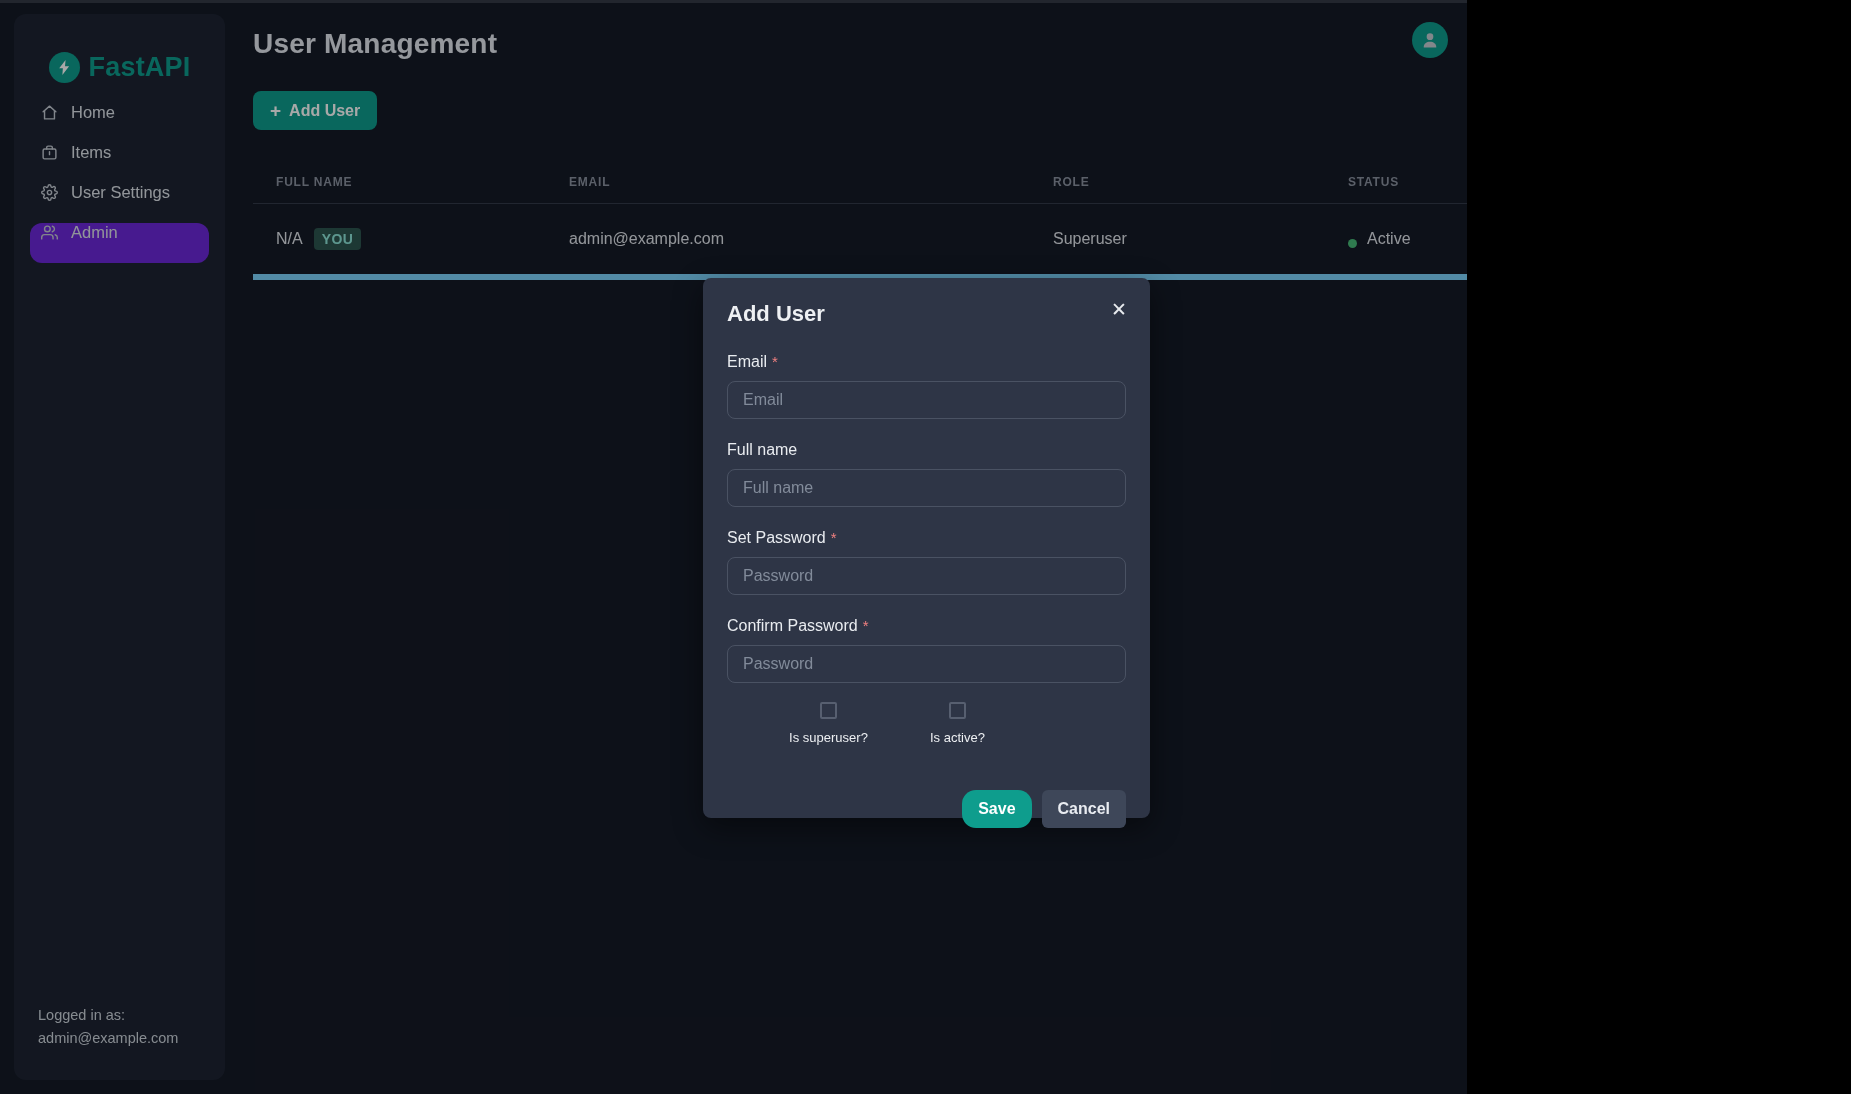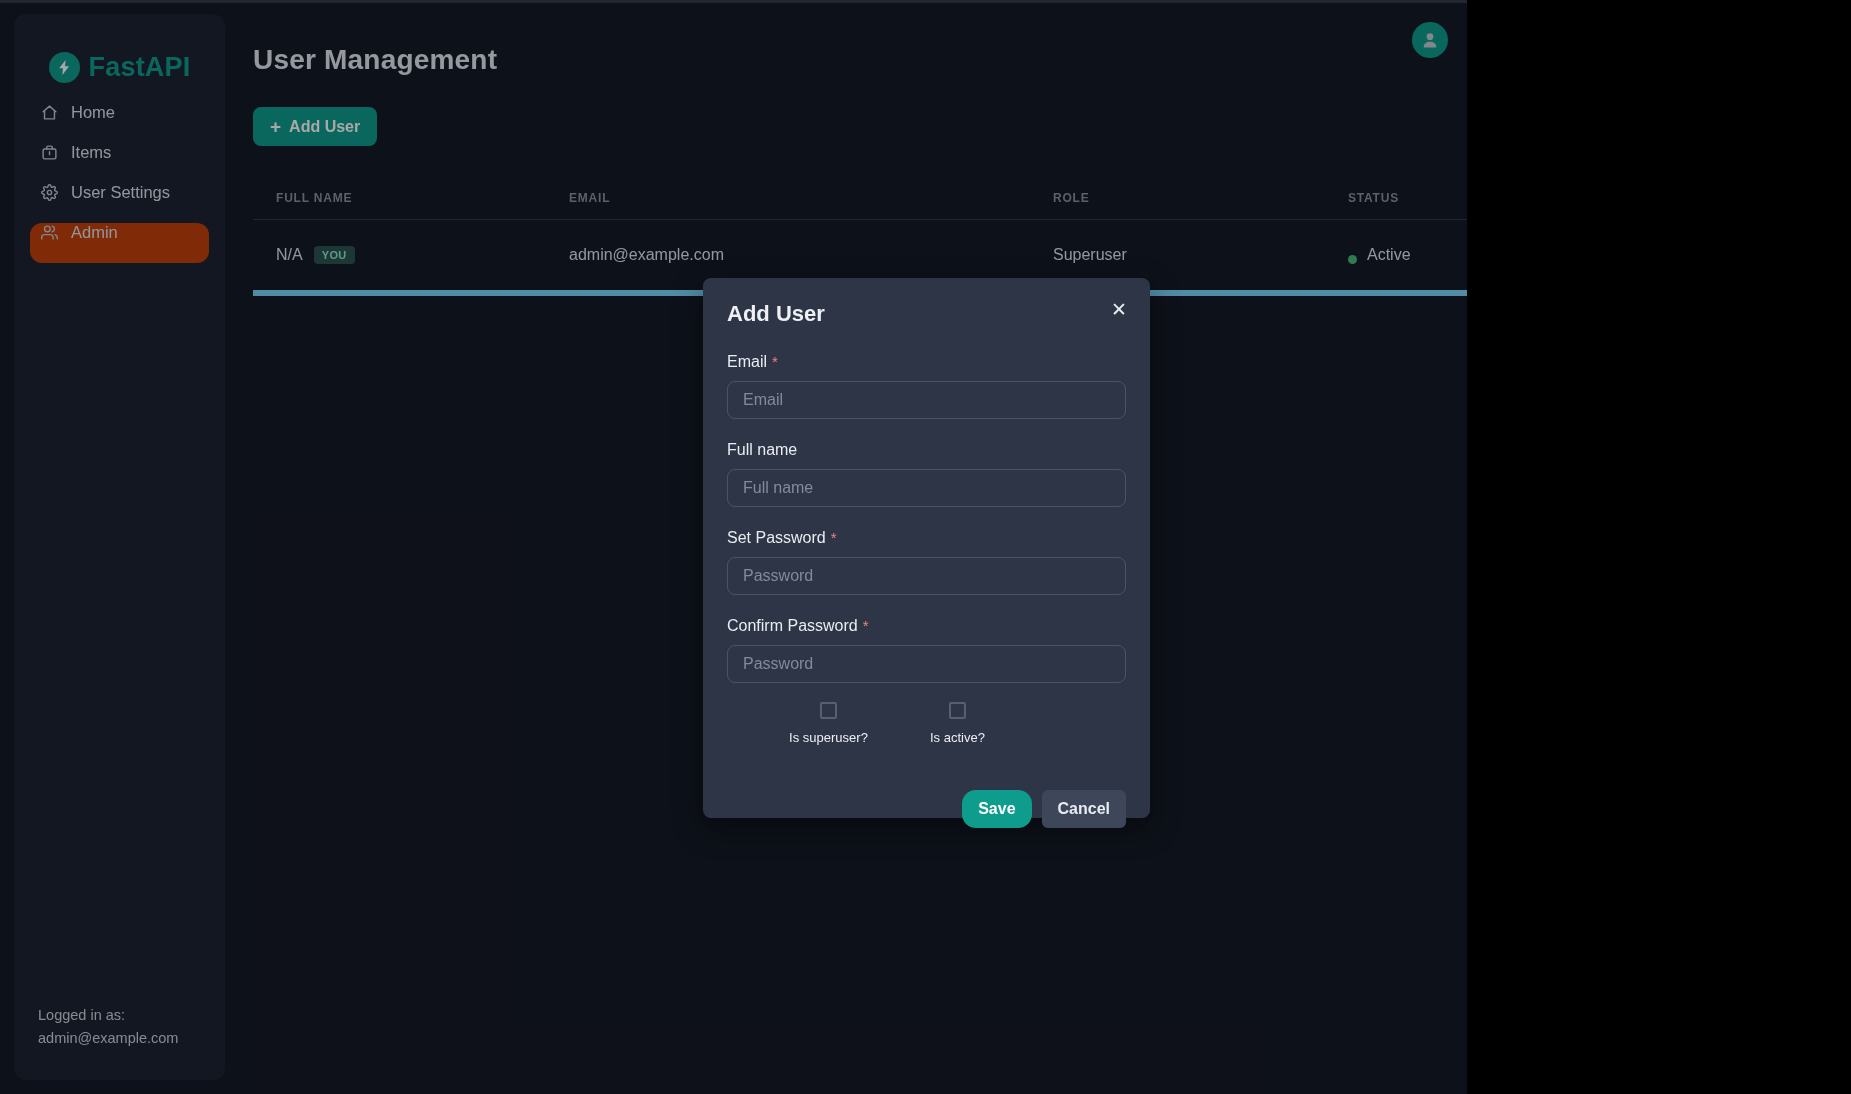--- a/index.html
+++ b/index.html
@@ -48,40 +48,40 @@
     padding-left: 10px;
     color: #dde2e9; font-size: 16.5px;
     border-radius: 12px;
     cursor: pointer;
   }
   .nav-item .nav-icon {
     width: 18px; height: 18px; color: #c4cad3;
     display: flex; align-items: center; justify-content: center;
   }
   .nav-item .nav-icon svg { width: 17px; height: 17px; }
-  .nav-item.active { background: #c2410c; }
+  .nav-item.active { background: #6d28d9; }
   .sidebar-footer {
     margin-top: auto;
     padding: 0 24px 30px 24px;
     color: #ccd3db; font-size: 14.5px; line-height: 23px;
   }
 
   
   .avatar-btn {
     position: absolute; top: 22px; right: 19px;
     width: 36px; height: 36px; border-radius: 50%;
     background: #0e9d8d; border: none; cursor: pointer;
     display: flex; align-items: center; justify-content: center;
   }
   .avatar-btn svg { width: 20px; height: 20px; }
 
   
   .main { position: absolute; left: 253px; top: 0; width: 1567px; }
   .page-title {
-    margin-top: 44px;
+    margin-top: 28px;
     font-size: 28px; font-weight: 700; color: #e2e7ee; letter-spacing: 0.2px;
   }
   .add-user-btn {
     margin-top: 31px;
     height: 39px; padding: 0 17px;
     background: #0e9d8d; color: #fff;
     border: none; border-radius: 8px; cursor: pointer;
     display: inline-flex; align-items: center; gap: 8px;
     font-family: "Liberation Sans", sans-serif;
     font-size: 16px; font-weight: 700;
@@ -100,21 +100,21 @@
   .c4 { width: 259px; padding-left: 23px; }
   .c5 { flex: 1; padding-left: 23px; }
   .trow {
     height: 76px;
     border-bottom: 6px solid #7dd3fc;
     color: #dfe4ea; font-size: 16px;
   }
   .cell-name { display: flex; align-items: center; gap: 11px; }
   .badge {
     background: #2d554f; color: #8ee6d9;
-    font-size: 11px; font-weight: 700; letter-spacing: 0.4px;
+    font-size: 14px; font-weight: 700; letter-spacing: 0.4px;
     padding: 3px 8px; border-radius: 4px;
   }
   .cell-status { display: flex; align-items: flex-end; gap: 10px; }
   .status-dot { width: 9px; height: 9px; border-radius: 50%; background: #48bb78; }
   .kebab-btn {
     margin-left: 16px;
     width: 28px; height: 28px; border: none; background: transparent; cursor: pointer;
     display: flex; flex-direction: column; align-items: center; justify-content: center; gap: 3px;
   }
   .kebab-btn i { width: 3.5px; height: 3.5px; border-radius: 50%; background: #97a0aa; }

